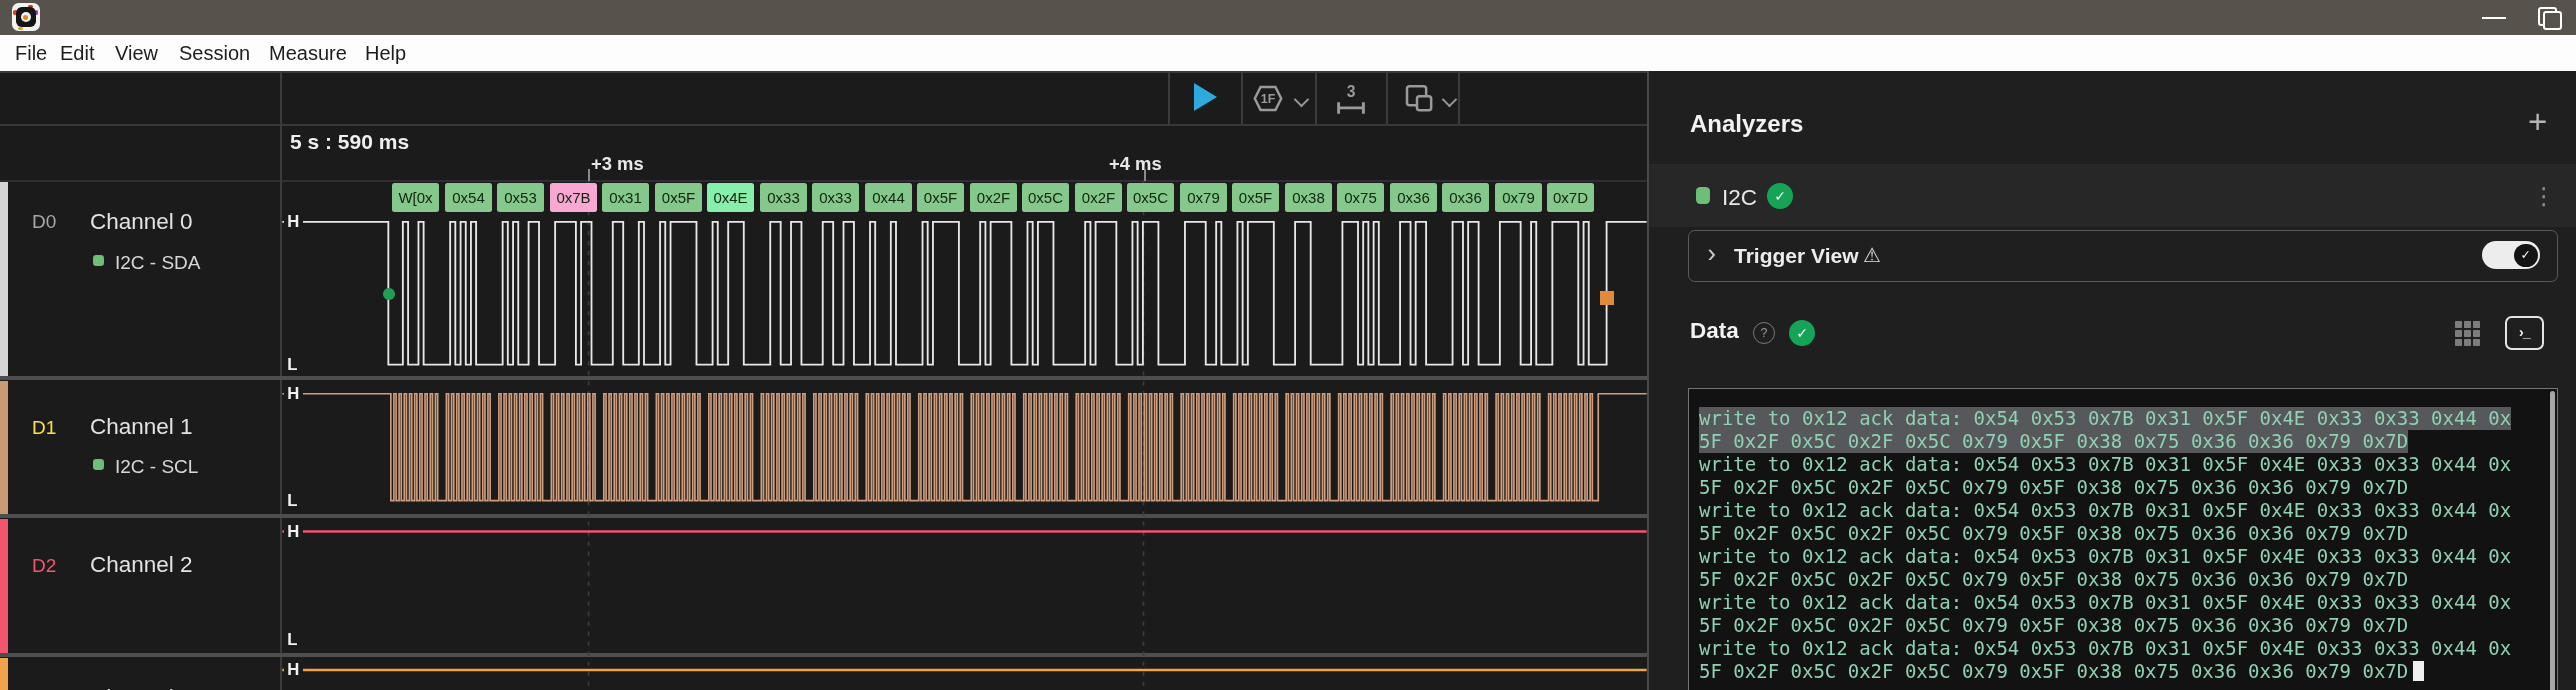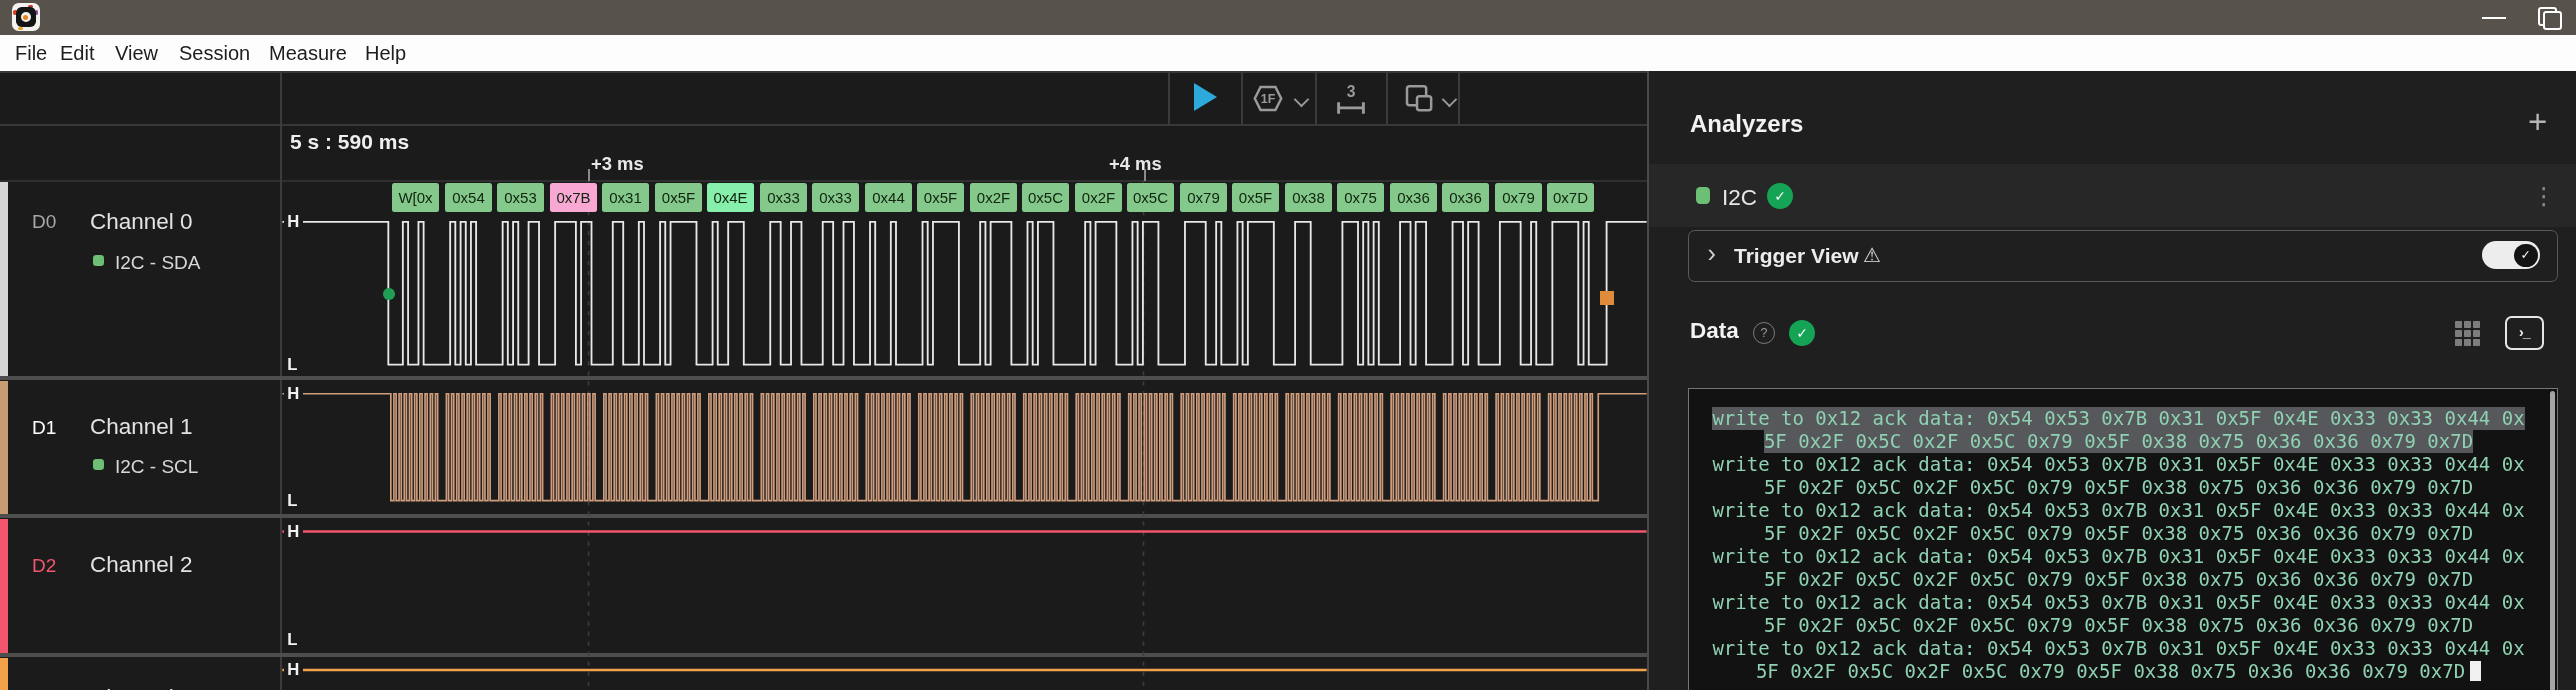--- a/index.html
+++ b/index.html
@@ -68,21 +68,21 @@
                 text-align:center;line-height:23.4px;font-size:12.5px;}
   .helpico{position:absolute;width:20px;height:20px;border:1.7px solid #7a7a7a;border-radius:50%;color:#9a9a9a;
            font-size:12.5px;text-align:center;line-height:20px;cursor:pointer;}
   .gridico{position:absolute;display:grid;grid-template-columns:repeat(3,6.7px);grid-gap:2.5px;cursor:pointer;}
   .gridico i{width:6.7px;height:6.7px;background:#7d7d7d;border-radius:0.8px;}
   .termico{position:absolute;width:35px;height:30px;border:2.5px solid #e5e5e5;border-radius:6.7px;color:#f0f0f0;
            font-size:14px;font-weight:bold;text-align:center;line-height:28px;letter-spacing:-0.8px;cursor:pointer;}
   
   .termbox{position:absolute;border:1.7px solid #757575;background:#121212;overflow:hidden;}
   .termin{position:absolute;left:10px;top:18.4px;width:839px;
-          font-family:"DejaVu Sans Mono",monospace;font-size:19px;line-height:23px;text-align:center;}
+          font-family:"DejaVu Sans Mono",monospace;font-size:19px;line-height:23px;}
   .tline{white-space:pre;height:23px;}
   .tline span{display:inline-block;}
   .sel{background:#56585b;}
   .cursor{display:inline-block;width:11px;height:20px;background:#f0f0f0;margin-left:5px;vertical-align:-2.5px;}
   .scrollthumb{position:absolute;width:5.8px;background:#a5a5a5;border-radius:2.5px;cursor:pointer;}
 </style>
 </head>
 <body>
 
 <div id="root">
@@ -161,21 +161,21 @@
   <div id="chcards">
       <div class="chcard" style="top: 182px; width: 280px; height: 194px; overflow: hidden;">
         <div class="chstrip" style="background: rgb(214, 214, 214);"></div>
         <div class="chid" style="top: 29px; color: rgb(168, 168, 168);">D0</div>
         <div class="chname" style="top: 27px;">Channel 0</div>
         <div class="chsubdot" style="top: 73px;"></div>
         <div class="chsub" style="top: 70px;">I2C - SDA</div>
       </div>
       <div class="chcard" style="top: 381px; width: 280px; height: 133px; overflow: hidden;">
         <div class="chstrip" style="background: rgb(200, 155, 114);"></div>
-        <div class="chid" style="top: 36px; color: #ffffff;">D1</div>
+        <div class="chid" style="top: 36px; color: #fde047;">D1</div>
         <div class="chname" style="top: 33px;">Channel 1</div>
         <div class="chsubdot" style="top: 78px;"></div>
         <div class="chsub" style="top: 75px;">I2C - SCL</div>
       </div>
       <div class="chcard" style="top: 519px; width: 280px; height: 134px; overflow: hidden;">
         <div class="chstrip" style="background: rgb(242, 86, 110);"></div>
         <div class="chid" style="top: 36px; color: rgb(242, 86, 110);">D2</div>
         <div class="chname" style="top: 33px;">Channel 2</div>
       </div>
       <div class="chcard" style="top: 658px; width: 280px; height: 33px; overflow: hidden;">

